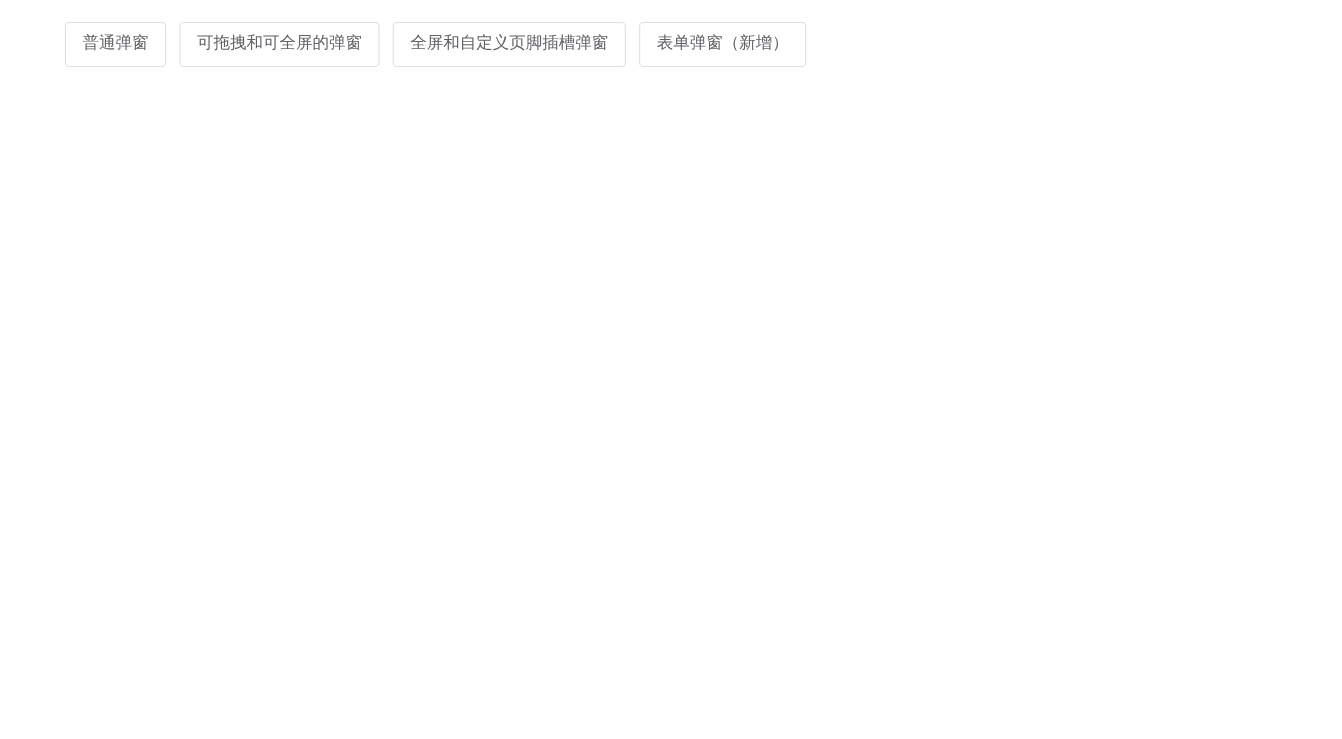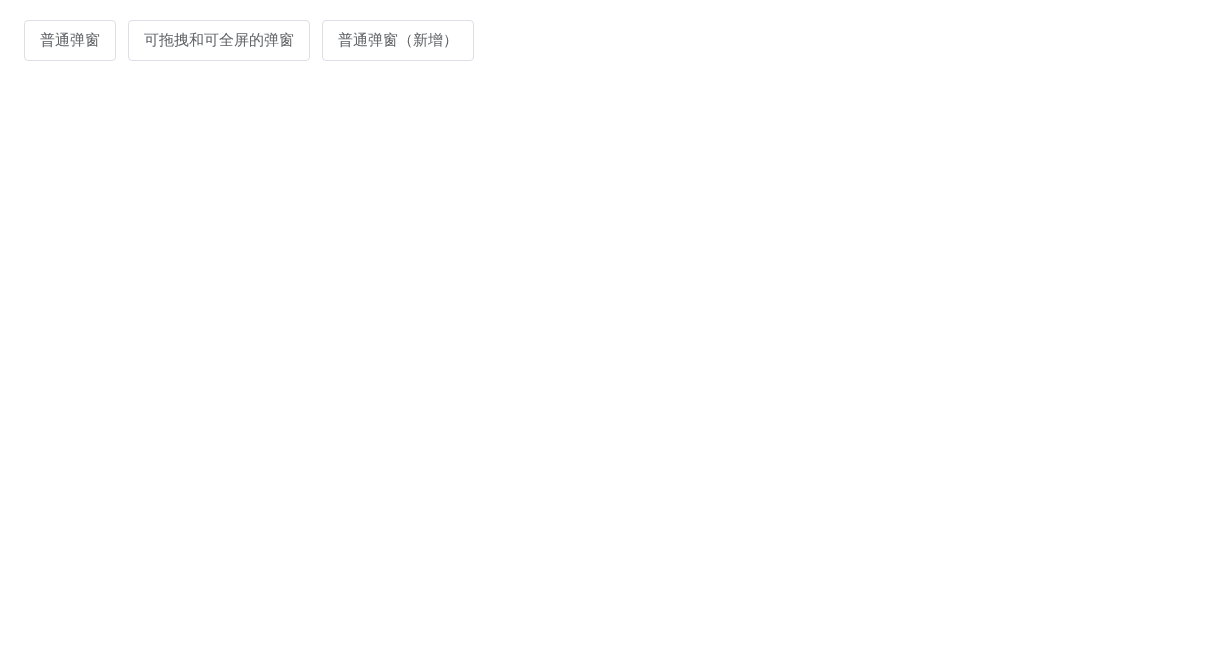--- a/index.html
+++ b/index.html
@@ -11,20 +11,21 @@
       font-family: -apple-system, BlinkMacSystemFont, "Segoe UI", "PingFang SC", "Hiragino Sans GB", "Microsoft YaHei", sans-serif;
       background: #ffffff;
       width: 1220px;
       height: 672px;
       padding: 20px 24px;
     }
     .button-row {
       display: flex;
       gap: 12px;
       align-items: center;
+      margin-left: 35px;
     }
     .btn {
       display: inline-flex;
       align-items: center;
       justify-content: center;
       padding: 8px 15px;
       font-size: 15px;
       line-height: 1.5;
       color: #606266;
       background: #ffffff;
@@ -34,14 +35,15 @@
       white-space: nowrap;
       transition: all 0.1s;
     }
   </style>
 </head>
 <body>
 
 <div class="button-row">
   <button class="btn">普通弹窗</button>
   <button class="btn">可拖拽和可全屏的弹窗</button>
-  <button class="btn">普通弹窗（新增）</button>
+  <button class="btn">全屏和自定义页脚插槽弹窗</button>
+  <button class="btn">表单弹窗（新增）</button>
 </div>
 
 </body></html>

